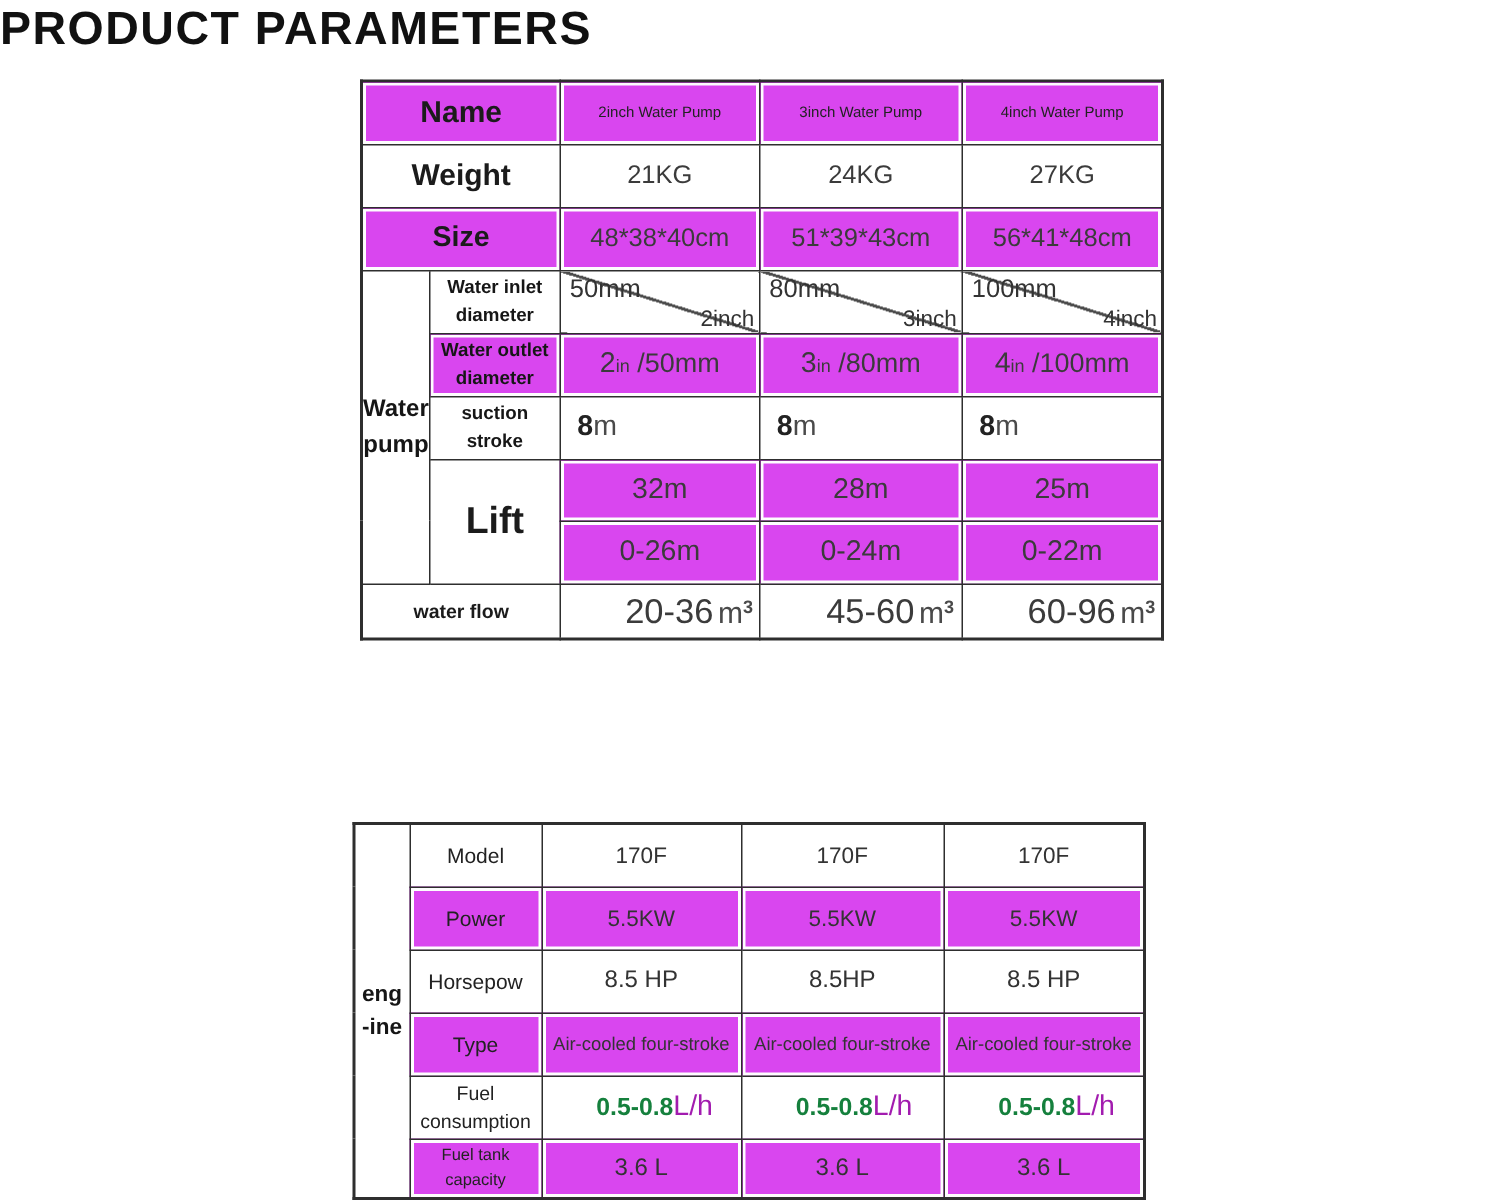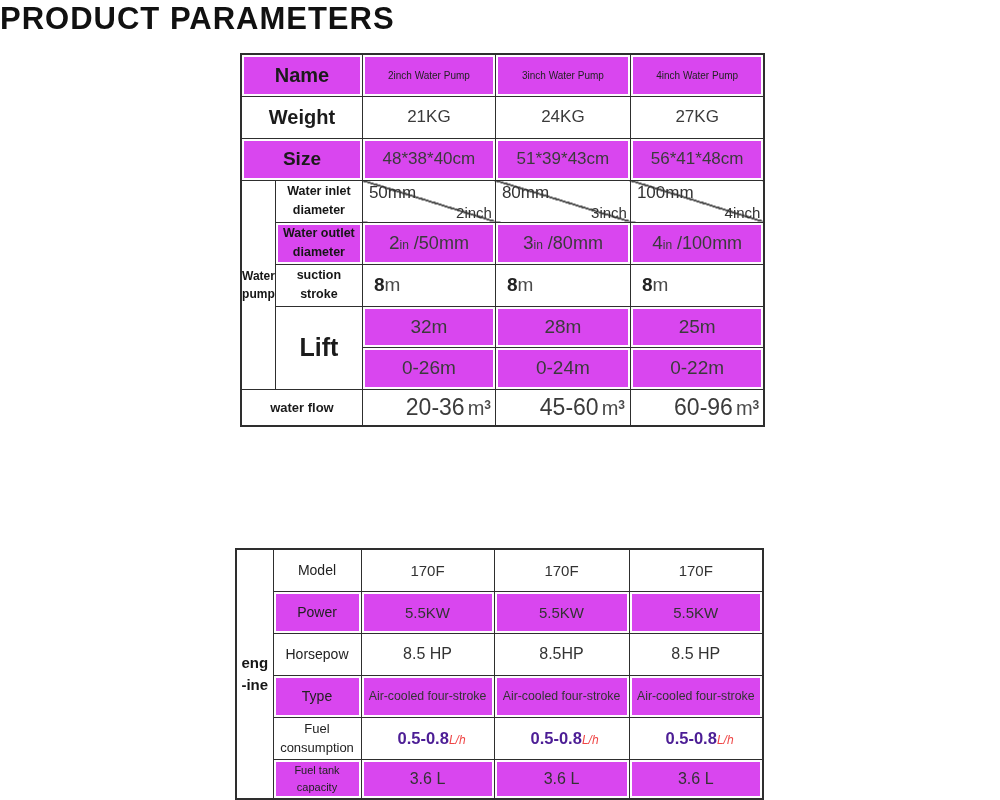--- a/index.html
+++ b/index.html
@@ -22,21 +22,21 @@
   .t1{left:240px;top:53px;}
   .t2{left:235px;top:548px;}
   .g{background:#d946ef;box-shadow:inset 0 0 0 2px #fdfdfd;}
   
   .lbl-big{font-weight:bold;font-size:20px;color:#1b1b1b;}
   .hdr{font-size:10px;color:#222;}
   .v17{font-size:17px;color:#3b3b3b;}
   .v19{font-size:19px;color:#3b3b3b;}
   .sub{font-weight:bold;font-size:12.5px;line-height:1.55;color:#161616;}
   .sub span{display:block;}
-  .grp{font-weight:bold;font-size:12px;line-height:1.5;color:#161616;overflow:visible;}
+  .grp{font-weight:bold;font-size:16px;line-height:1.5;color:#161616;overflow:visible;}
   .grp span{display:block;white-space:nowrap;}
   .lift-lbl{font-weight:bold;font-size:25px;}
   .flow-lbl{font-weight:bold;font-size:13px;}
   
   .diag{
     position:relative;
     background:linear-gradient(to top right,
       transparent calc(50% - 1px), #4c4c4c calc(50% - 1px),
       #4c4c4c calc(50% + 1px), transparent calc(50% + 1px));
   }
@@ -54,22 +54,22 @@
   .flow .s{font-size:12px;color:#4a4a4a;vertical-align:super;font-weight:bold;}
   
   .elbl{font-size:14px;color:#222;}
   .elbl-sm{font-size:13px;line-height:1.5;color:#222;}
   .elbl-xs{font-size:11px;line-height:1.55;color:#222;}
   .elbl-sm span,.elbl-xs span{display:block;}
   .ev{font-size:15px;color:#333;}
   .ev16{font-size:16px;color:#333;}
   .etype{font-size:12.3px;color:#333;letter-spacing:0;}
   .fuel{text-align:left;padding-left:4px;}
-  .fuel .n{font-weight:bold;font-size:16.5px;color:#4c1d95;padding-left:32px;}
-  .fuel .u{font-size:12px;color:#ef4444;font-style:italic;}
+  .fuel .n{font-weight:bold;font-size:16.5px;color:#15803d;padding-left:32px;}
+  .fuel .u{font-size:19px;color:#a21caf;}
 </style>
 </head>
 <body>
 
 <h1 class="title">PRODUCT PARAMETERS</h1>
 
 <table class="t1">
   <colgroup>
     <col style="width:33px">
       <col style="width:87px">

